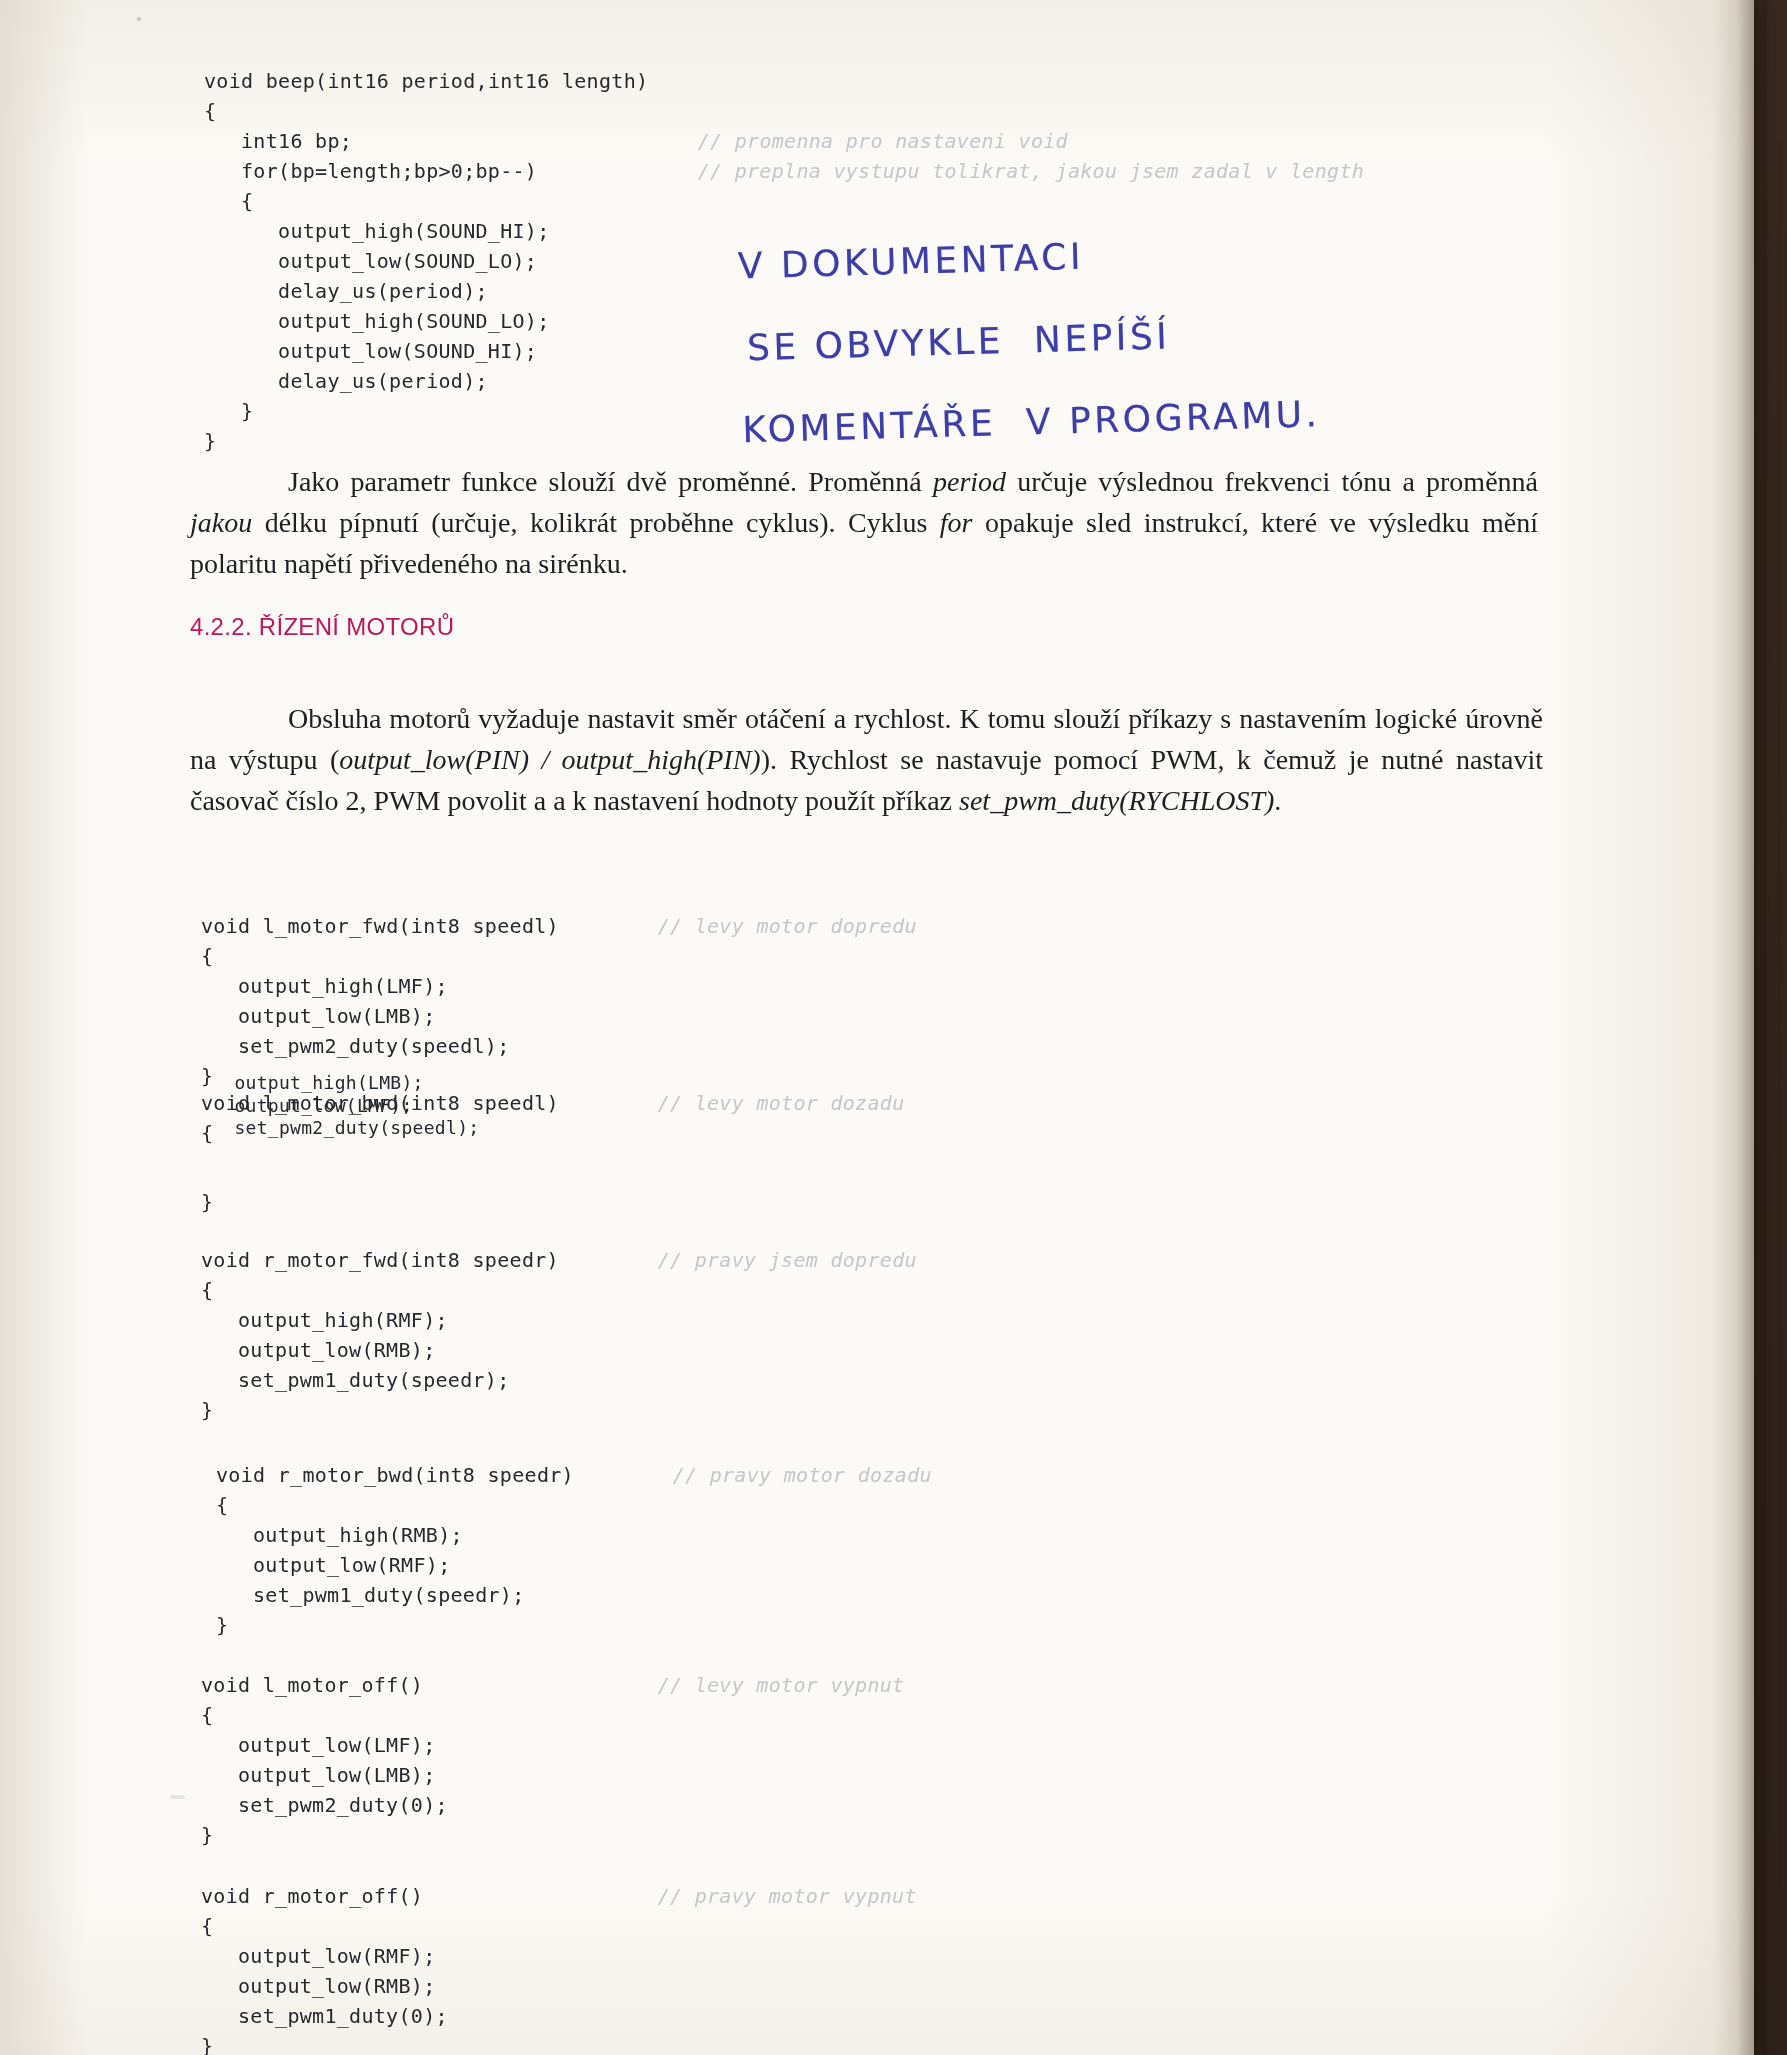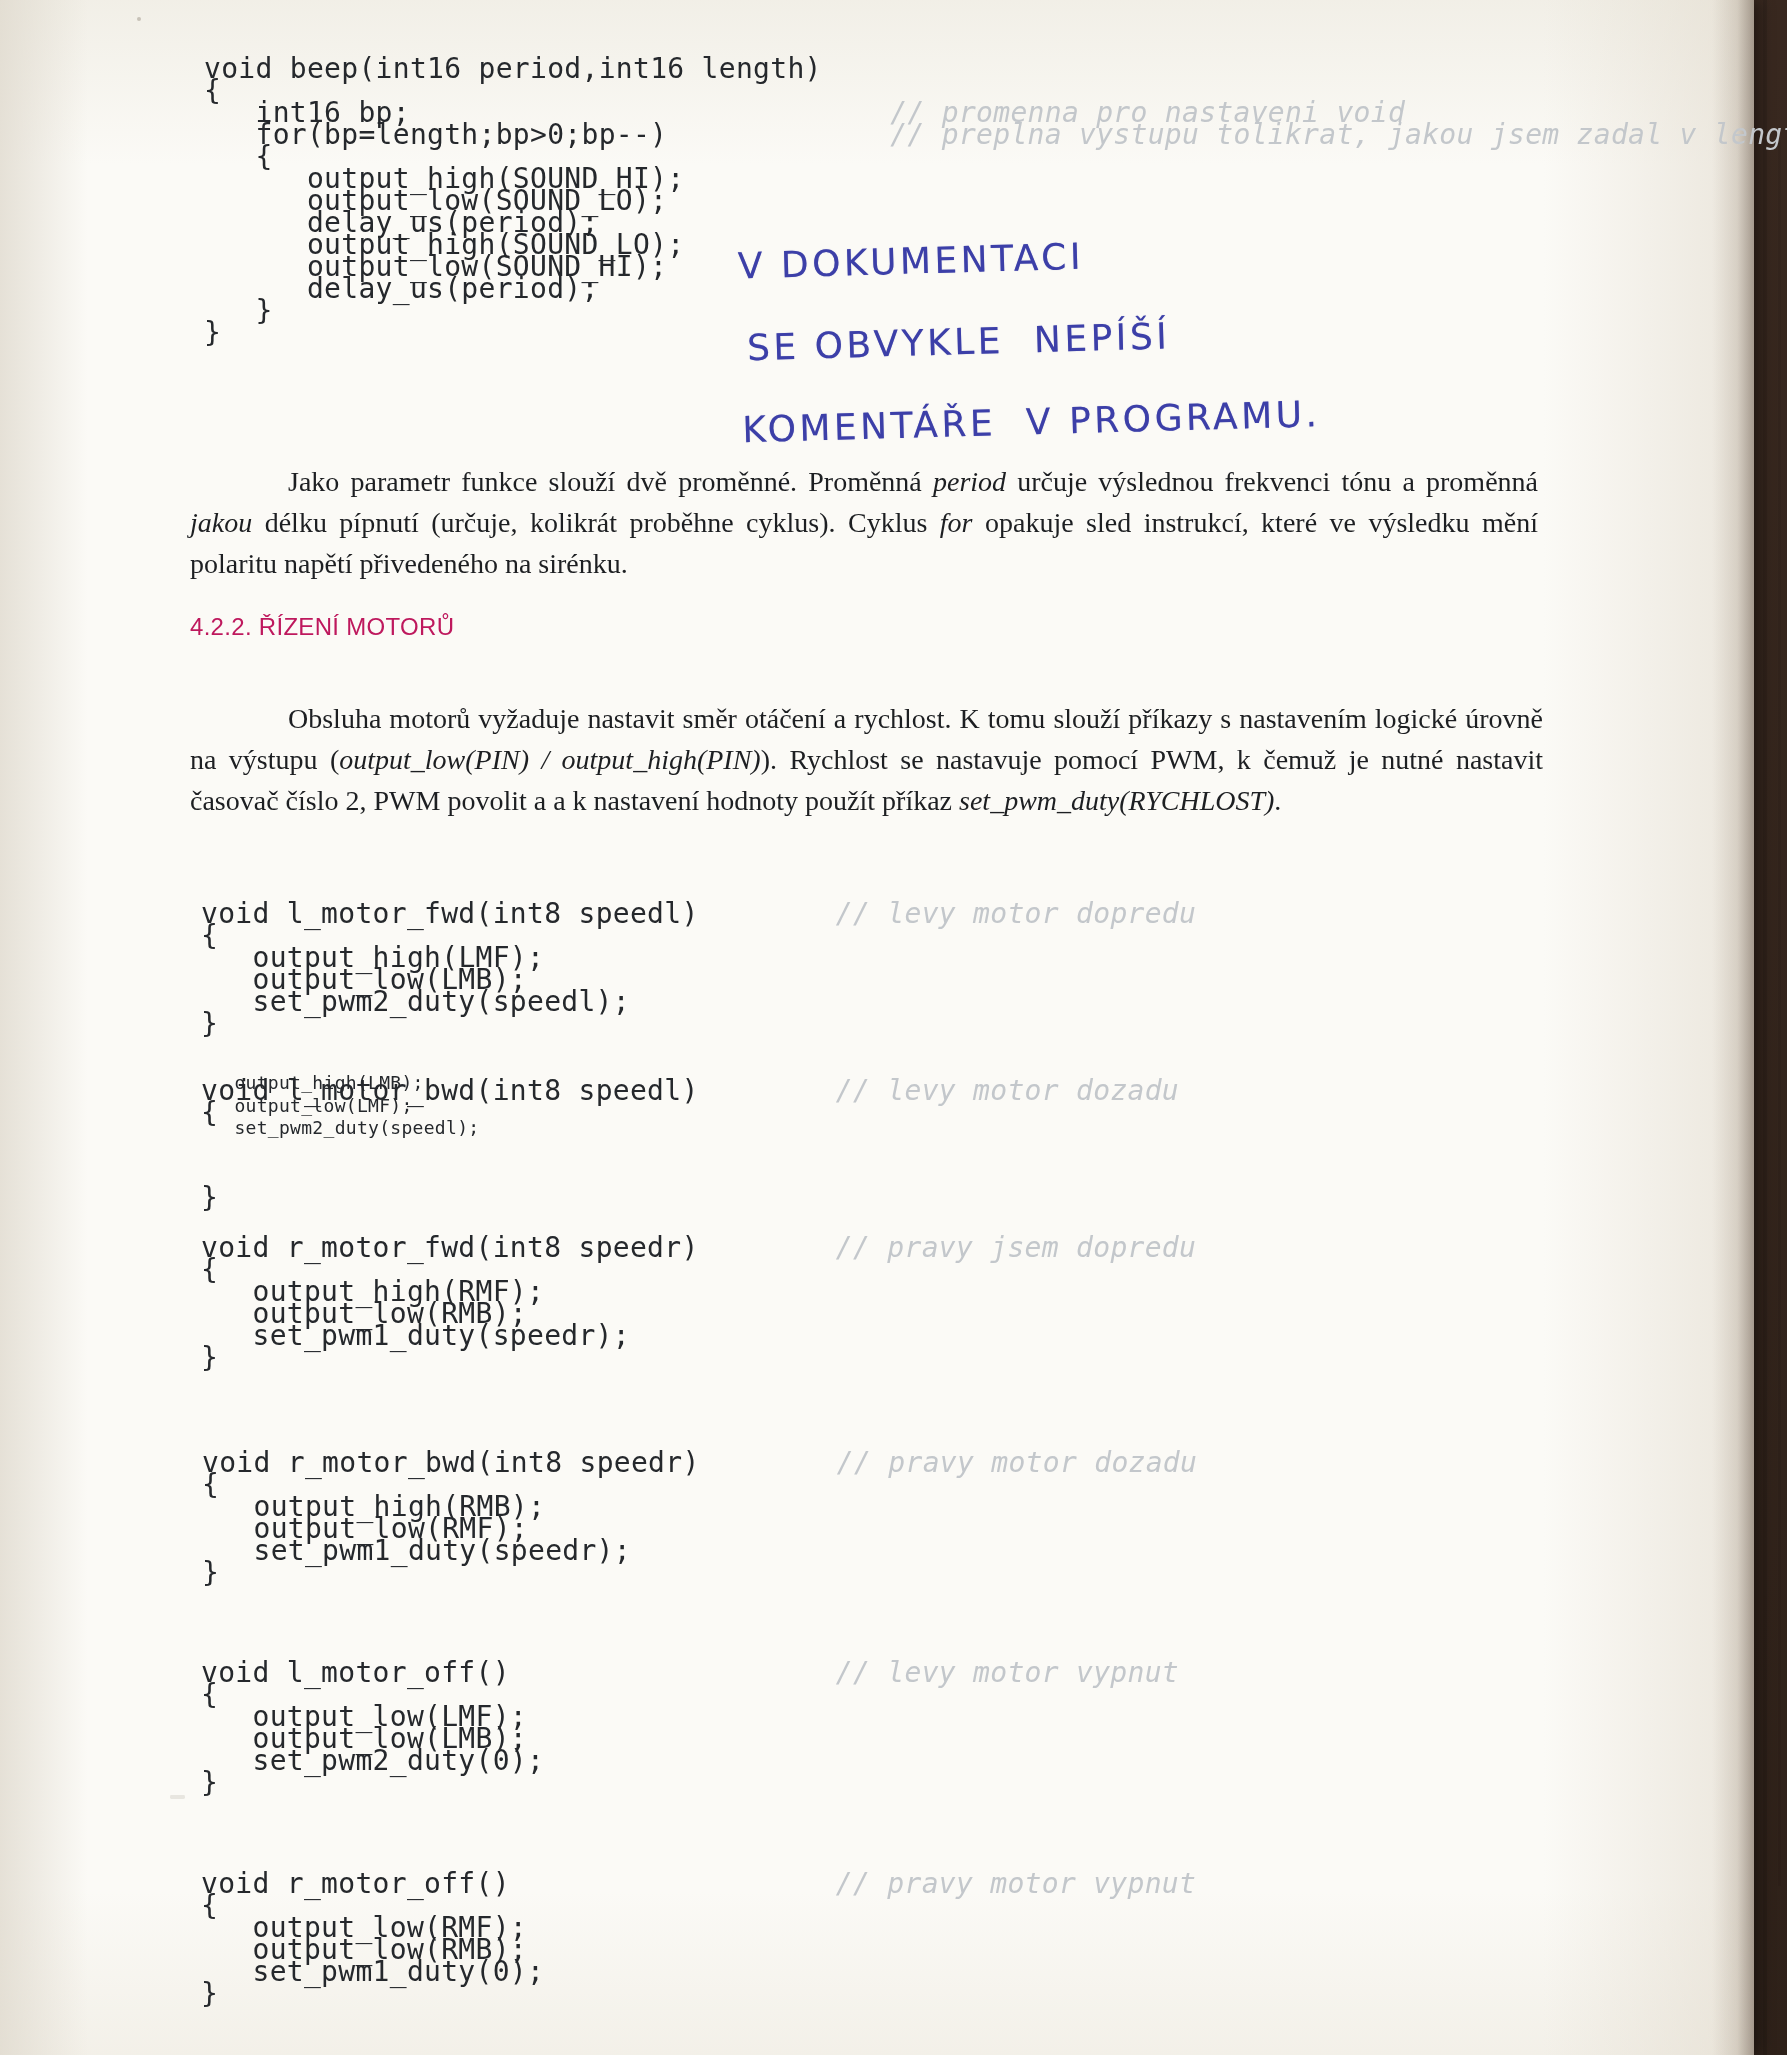--- a/index.html
+++ b/index.html
@@ -61,22 +61,22 @@
     left: 0;
     top: 0;
     width: 1754px;
     height: 2056px;
   }
 
   
   .code {
     position: absolute;
     font-family: "DejaVu Sans Mono", monospace;
-    font-size: 28px;
-    line-height: 22px;
+    font-size: 20px;
+    line-height: 30px;
     white-space: pre;
     color: #25282c;
     letter-spacing: 0.3px;
   }
   .code .cmt { color: #c3c7cb; font-style: italic; }
   .code.small {
     font-size: 18px;
     line-height: 22.3px;
   }
 
@@ -190,21 +190,21 @@
     <div class="code" style="left:201px;top:1187px;"><span class="faint">}</span></div>
 
     <div class="code" style="left:201px;top:1215px;width:1327px;">
 <span class="faint">void</span> r_motor_fwd(<span class="faint">int8</span> speedr)        <span class="cmt">// pravy jsem dopredu</span>
 {
    output_high(RMF);
    output_low(RMB);
    set_pwm1_duty(speedr);
 }</div>
 
-    <div class="code" style="left:202px;top:1430px;width:1327px;">
+    <div class="code" style="left:216px;top:1430px;width:1327px;">
 <span class="faint">void</span> r_motor_bwd(<span class="faint">int8</span> speedr)        <span class="cmt">// pravy motor dozadu</span>
 {
    output_high(RMB);
    output_low(RMF);
    set_pwm1_duty(speedr);
 }</div>
 
     <div class="code" style="left:201px;top:1640px;width:1327px;">
 <span class="faint">void</span> l_motor_off()                   <span class="cmt">// levy motor vypnut</span>
 {

